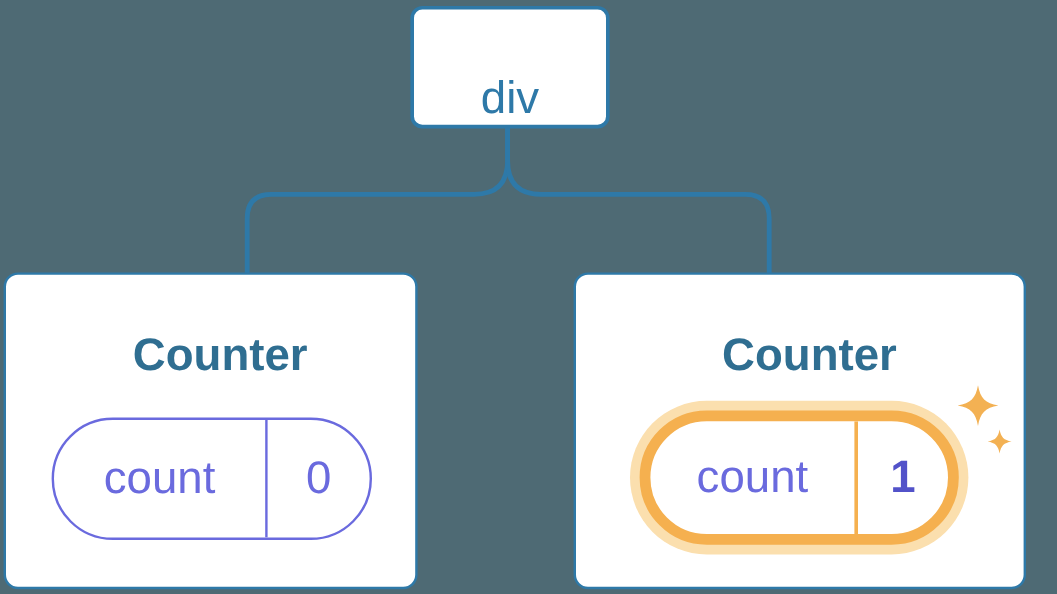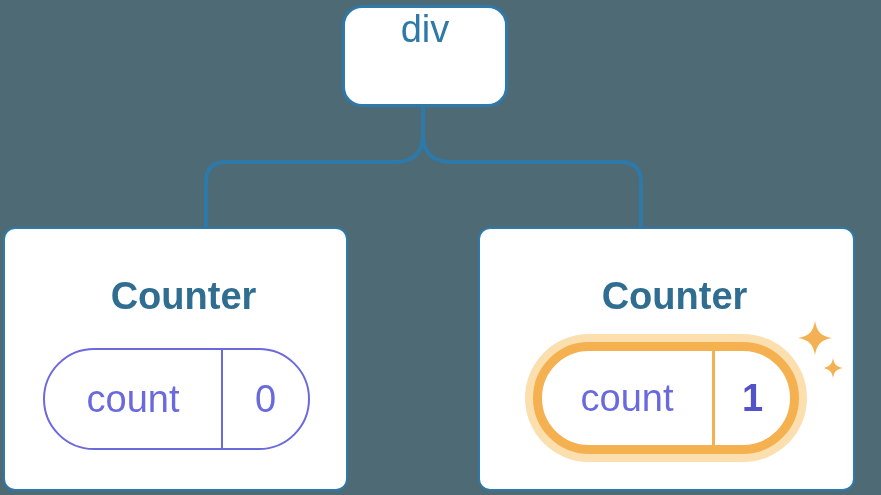--- a/index.html
+++ b/index.html
@@ -5,22 +5,22 @@
   html,body{margin:0;padding:0;background:#32444b;}
   .canvas{
     position:relative;width:881px;height:495px;overflow:hidden;
     background:var(--background);
     font-family:"Liberation Sans",sans-serif;
   }
   .connector{position:absolute;left:0;top:0;width:881px;height:495px;}
   .connector path{stroke:var(--line-blue);stroke-width:4;fill:none;}
   .root-node{
     position:absolute;left:342px;top:5px;width:160px;height:96px;
-    background:var(--card-bg);border:3px solid var(--line-blue);border-radius:20px;
-    display:flex;align-items:flex-start;justify-content:center;
+    background:var(--card-bg);border:3px solid var(--line-blue);border-radius:10px;
+    display:flex;align-items:flex-end;justify-content:center;
     font-size:38px;font-weight:500;color:var(--line-blue);
   }
   .card{
     position:absolute;top:227px;height:264px;box-sizing:border-box;
     background:var(--card-bg);border:2px solid var(--line-blue);border-radius:12px;
   }
   .card-left{left:3px;width:345px;}
   .card-right{left:478px;width:377px;}
   .card-title{
     margin-top:46px;text-align:center;

